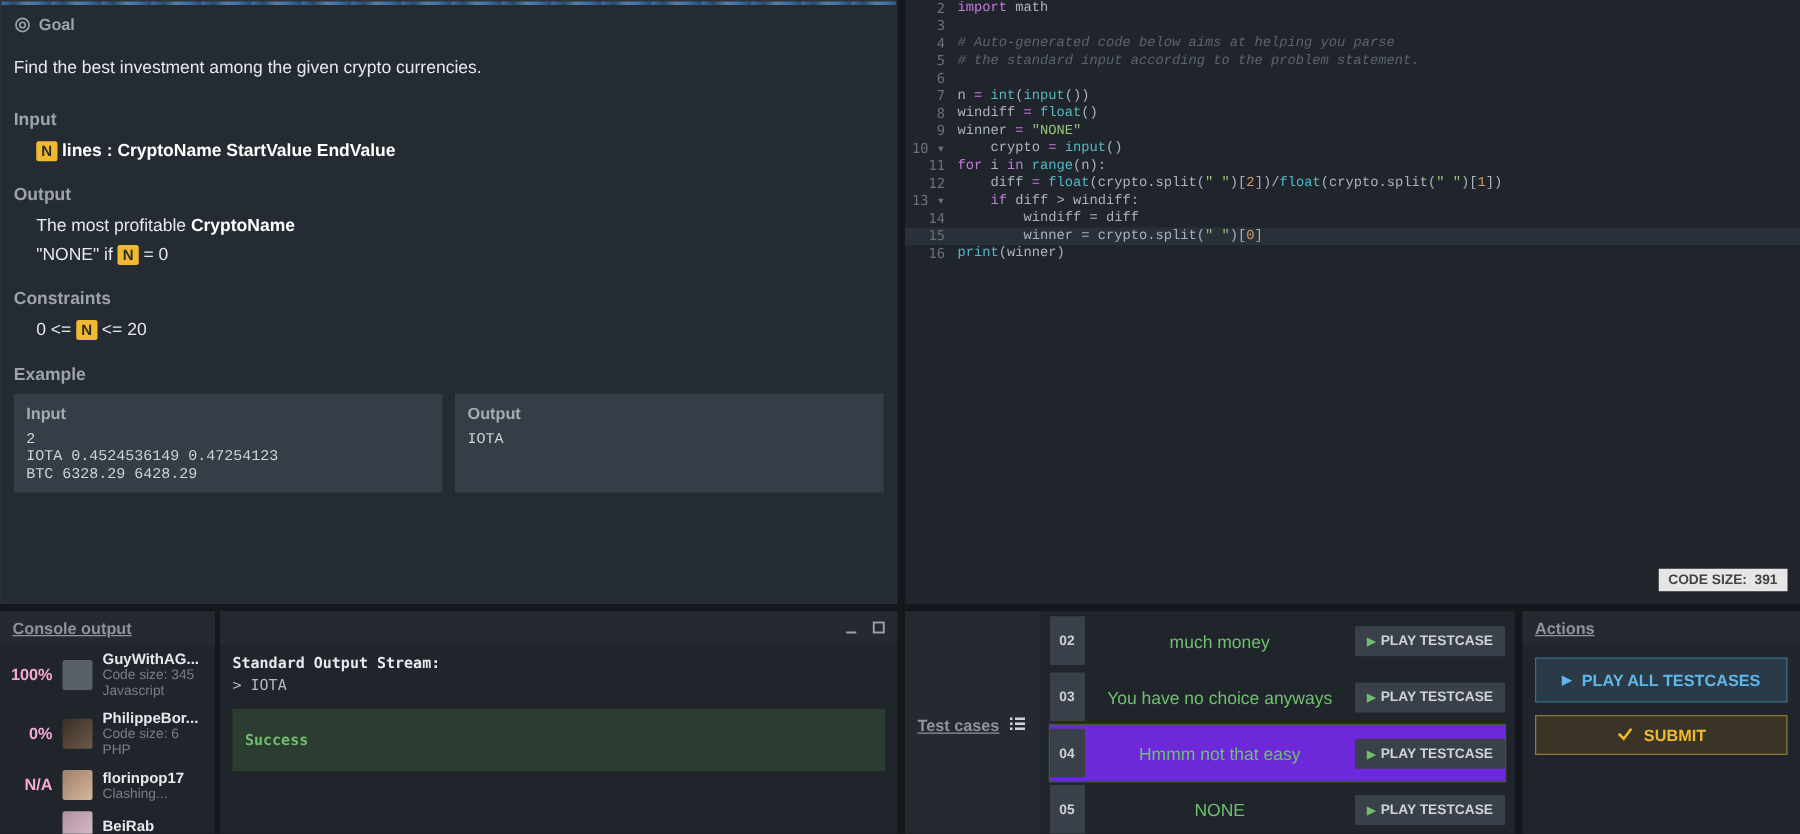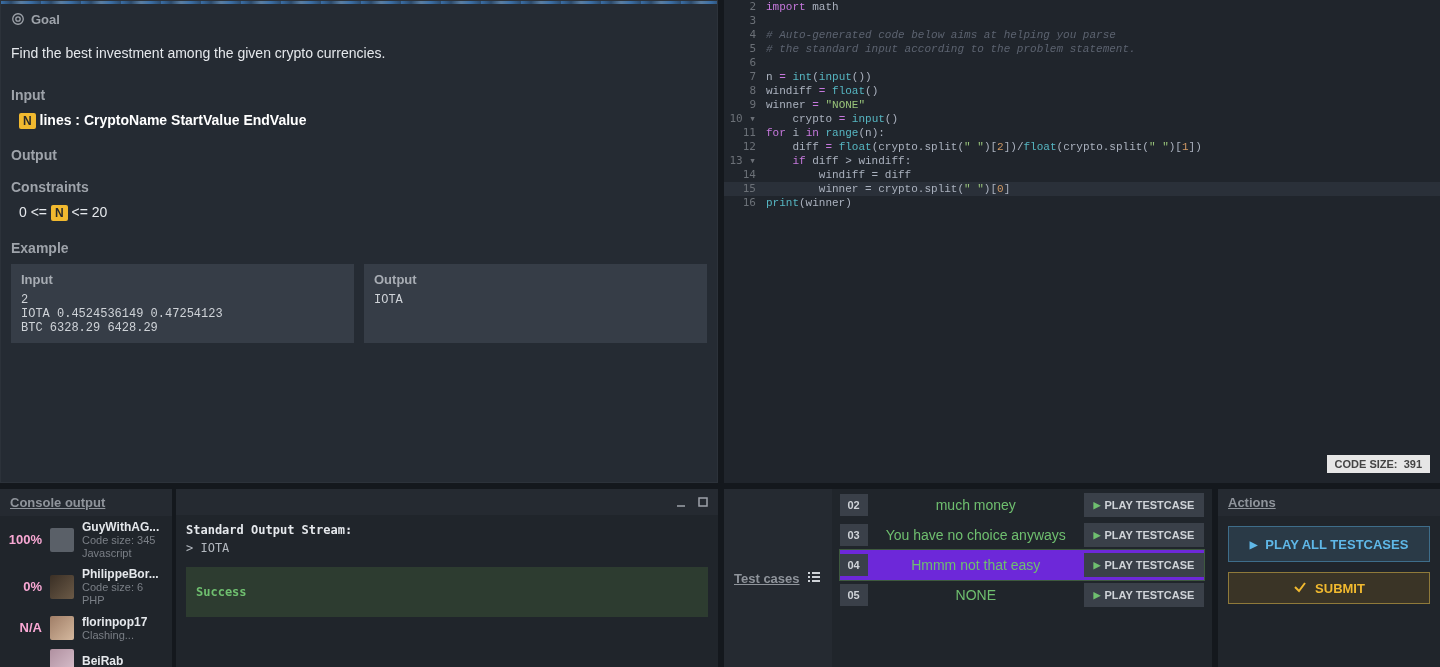--- a/index.html
+++ b/index.html
@@ -9,25 +9,25 @@
 
 
 .panel { background: #20252b; border: 1px solid #2c323a; overflow: hidden; display: flex; flex-direction: column; }
 .panel-header { background: #252a31; padding: 6px 10px; font-weight: bold; color: #8f949b; font-size: 13px; display: flex; align-items: center; gap: 6px; text-decoration: underline; }
 
 
 .topstrip { height: 3px; background: linear-gradient(90deg,#3a6ea5,#2c4a6b,#5a7da0,#3a6ea5,#2c4a6b); background-size: 40px 3px; }
 
 
 .problem { background: #252b33; }
-.goal-header { display:flex; align-items:flex-start; gap:6px; padding:8px 10px; font-weight:bold; color:#9ea3aa; }
+.goal-header { display:flex; align-items:flex-end; gap:6px; padding:8px 10px; font-weight:bold; color:#9ea3aa; }
 .goal-icon-svg { width:14px; height:14px; }
 .goal-text { padding: 10px; color:#e5e8ec; font-size:14px; }
 .section-label { padding: 0 10px; margin-top: 16px; font-weight:bold; color:#9ea3aa; font-size:14px; }
-.section-content { padding: 6px 18px 0; color:#e5e8ec; font-size:14px; line-height:1.6; }
+.section-content { padding: 6px 28px 0; color:#e5e8ec; font-size:14px; line-height:1.6; }
 .badge-n { display:inline-block; background:#f1b92f; color:#2a2a2a; border-radius:2px; padding:0 4px; font-weight:bold; font-size:12px; line-height:16px; }
 .bold-white { font-weight:bold; color:#fff; }
 .example-row { display:flex; gap:10px; padding:8px 10px 10px; }
 .example-box { flex:1; background:#363d47; padding:8px 10px; }
 .example-box .exlabel { font-weight:bold; color:#a7acb3; margin-bottom:6px; display:block; }
 .example-box pre { font-family: Consolas, "Courier New", monospace; font-size:12px; color:#cfd3d8; white-space:pre; }
 
 
 .editor-panel { position:relative; background:#20252c; display:flex; }
 .gutter { width:36px; background:#20252c; padding-top:0; text-align:right; font-family: Consolas, monospace; font-size:11px; color:#6b7077; }
@@ -72,21 +72,21 @@
 .success-box { margin-top:12px; background:#2d3c30; color:#6fbf6f; padding:18px 10px; font-family: Consolas, monospace; font-size:12px; font-weight:bold; }
 
 
 .right-bottom { display:grid; grid-template-columns: 1fr 6px 222px; background:#14181d; }
 .testcases { background:#20252b; display:flex; flex-direction:row; }
 .tc-header { display:flex; align-items:center; justify-content:space-between; }
 .tc-list-icon { width:16px; height:16px; }
 .tc-body { flex:1; padding:4px 8px; overflow:hidden; display:flex; flex-direction:column; gap:6px; }
 .tc-row { display:flex; align-items:center; gap:10px; }
 .tc-row.active { outline:1px solid #3e5a3e; background:#6d28d9; padding:3px 0; margin:-3px 0; }
-.tc-num { width:28px; height:22px; background:#3a4049; color:#cfd3d8; font-size:11px; font-weight:bold; display:flex; align-items:center; justify-content:center; }
+.tc-num { width:28px; height:39px; background:#3a4049; color:#cfd3d8; font-size:11px; font-weight:bold; display:flex; align-items:center; justify-content:center; }
 .tc-name { flex:1; text-align:center; color:#6fbf6f; font-size:14px; }
 .tc-btn { width:120px; height:24px; background:#3a4049; color:#cfd3d8; font-size:11px; display:flex; align-items:center; justify-content:center; gap:4px; font-weight:bold; cursor:pointer; }
 .tc-btn .play-tri { color:#6fbf6f; font-size:9px; }
 
 .actions { background:#20252b; display:flex; flex-direction:column; }
 .actions-body { padding:10px; display:flex; flex-direction:column; gap:10px; }
 .big-btn { height:36px; border:1px solid #3e6d8a; background:#2a3a47; color:#5fb8e8; display:flex; align-items:center; justify-content:center; gap:8px; font-weight:bold; font-size:13px; cursor:pointer; }
 .big-btn .play-tri { color:#5fb8e8; font-size:10px; }
 .submit-btn { height:32px; border:1px solid #8f7a3a; background:#3a3426; color:#f1b92f; display:flex; align-items:center; justify-content:center; gap:8px; font-weight:bold; font-size:13px; cursor:pointer; }
 
@@ -115,20 +115,24 @@
       <span>Goal</span>
     </div>
     <div class="goal-text">Find the best investment among the given crypto currencies.</div>
 
     <div class="section-label">Input</div>
     <div class="section-content">
       <span class="badge-n">N</span><span class="bold-white"> lines : CryptoName StartValue EndValue</span>
     </div>
 
     <div class="section-label">Output</div>
+    <div class="section-content">
+      <span>The most profitable </span><span class="bold-white">CryptoName</span><br>
+      <span>"NONE" if </span><span class="badge-n">N</span><span> = 0</span>
+    </div>
 
     <div class="section-label">Constraints</div>
     <div class="section-content">
       <span>0 &lt;= </span><span class="badge-n">N</span><span> &lt;= 20</span>
     </div>
 
     <div class="section-label">Example</div>
     <div class="example-row">
       <div class="example-box">
         <span class="exlabel">Input</span>

